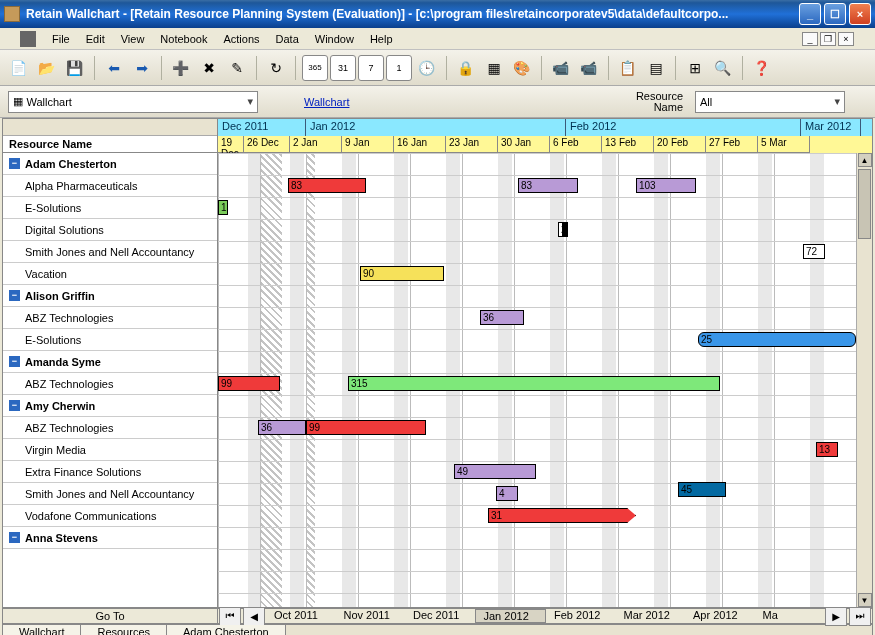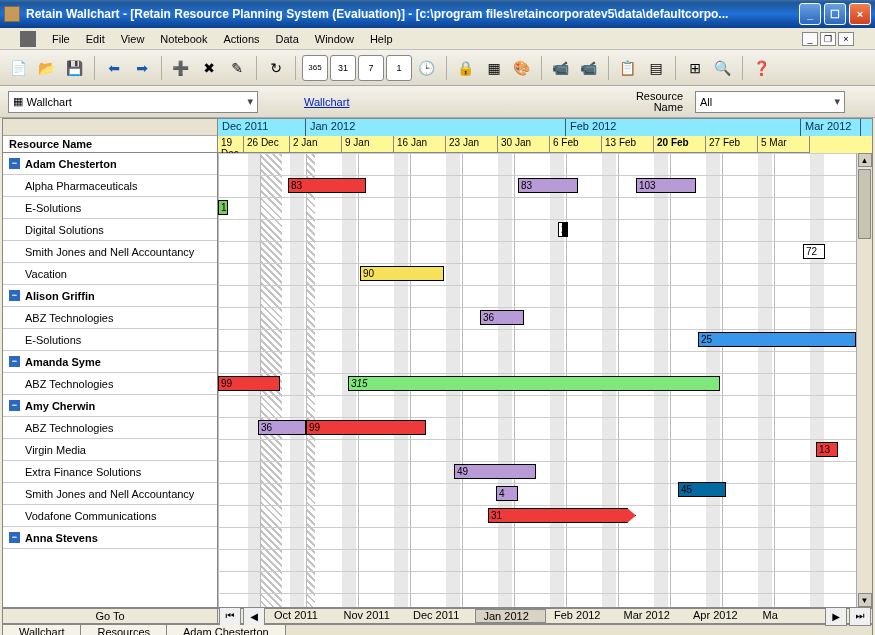--- a/index.html
+++ b/index.html
@@ -245,21 +245,21 @@
     <div class="weeks" id="weeks">
         <div style="width: 26px;">19 Dec</div>
         <div style="width: 46px;">26 Dec</div>
         <div style="width: 52px;">2 Jan</div>
         <div style="width: 52px;">9 Jan</div>
         <div style="width: 52px;">16 Jan</div>
         <div style="width: 52px;">23 Jan</div>
         <div style="width: 52px;">30 Jan</div>
         <div style="width: 52px;">6 Feb</div>
         <div style="width: 52px;">13 Feb</div>
-        <div style="width: 52px; font-weight: bold;">20 Feb</div>
+        <div style="width: 52px;">20 Feb</div>
         <div style="width: 52px;">27 Feb</div>
         <div style="width: 52px;">5 Mar</div>
       </div>
     <div class="grid" id="grid">
         <div class="weekend" style="left: 30px; width: 14px;"></div>
         <div class="weekend" style="left: 72px; width: 14px;"></div>
         <div class="weekend" style="left: 124px; width: 14px;"></div>
         <div class="weekend" style="left: 176px; width: 14px;"></div>
         <div class="weekend" style="left: 228px; width: 14px;"></div>
         <div class="weekend" style="left: 280px; width: 14px;"></div>
@@ -306,23 +306,23 @@
         <div class="hline" style="top: 440px;"></div>
         <div class="bar" style="left: 70px; width: 78px; top: 25px; background: rgb(239, 58, 58);">83</div>
         <div class="bar" style="left: 300px; width: 60px; top: 25px; background: rgb(184, 154, 214);">83</div>
         <div class="bar" style="left: 418px; width: 60px; top: 25px; background: rgb(184, 154, 214);">103</div>
         <div class="bar" style="left: 0px; width: 10px; top: 47px; background: rgb(122, 204, 90);">1</div>
         <div class="bar" style="left: 340px; width: 9px; top: 69px; background: rgb(255, 255, 255); border-color: rgb(0, 0, 0);">2</div>
         <div class="bar" style="left: 344px; width: 6px; top: 69px; background: rgb(0, 0, 0);"></div>
         <div class="bar" style="left: 585px; width: 22px; top: 91px; background: rgb(255, 255, 255); border-color: rgb(0, 0, 0);">72</div>
         <div class="bar" style="left: 142px; width: 84px; top: 113px; background: rgb(246, 225, 90);">90</div>
         <div class="bar" style="left: 262px; width: 44px; top: 157px; background: rgb(184, 154, 214);">36</div>
-        <div class="bar" style="left: 480px; width: 158px; top: 179px; background: rgb(58, 150, 232);">25</div>
+        <div class="bar" style="left: 480px; width: 158px; top: 179px; background: rgb(58, 150, 232); border-radius: 6px;">25</div>
         <div class="bar" style="left: 0px; width: 62px; top: 223px; background: rgb(239, 58, 58);">99</div>
-        <div class="bar" style="left: 130px; width: 372px; top: 223px; background: rgb(126, 232, 122); font-style: italic;">315</div>
+        <div class="bar" style="left: 130px; width: 372px; top: 223px; background: rgb(126, 232, 122);">315</div>
         <div class="bar" style="left: 40px; width: 48px; top: 267px; background: rgb(184, 154, 214);">36</div>
         <div class="bar" style="left: 88px; width: 120px; top: 267px; background: rgb(239, 58, 58);">99</div>
         <div class="bar" style="left: 460px; width: 48px; top: 289px; background: #0369a1; margin-top: 40px;">45</div>
         <div class="bar" style="left: 598px; width: 22px; top: 289px; background: rgb(239, 58, 58);">13</div>
         <div class="bar" style="left: 236px; width: 82px; top: 311px; background: rgb(184, 154, 214);">49</div>
         <div class="bar" style="left: 278px; width: 22px; top: 333px; background: rgb(184, 154, 214);">4</div>
         <div class="bar" style="left: 270px; width: 148px; top: 355px; background: rgb(239, 58, 58); clip-path: polygon(0px 0px, 94% 0px, 100% 50%, 94% 100%, 0px 100%);">31</div>
       </div>
     <div class="sb-v">
       <div class="arr">▲</div>

